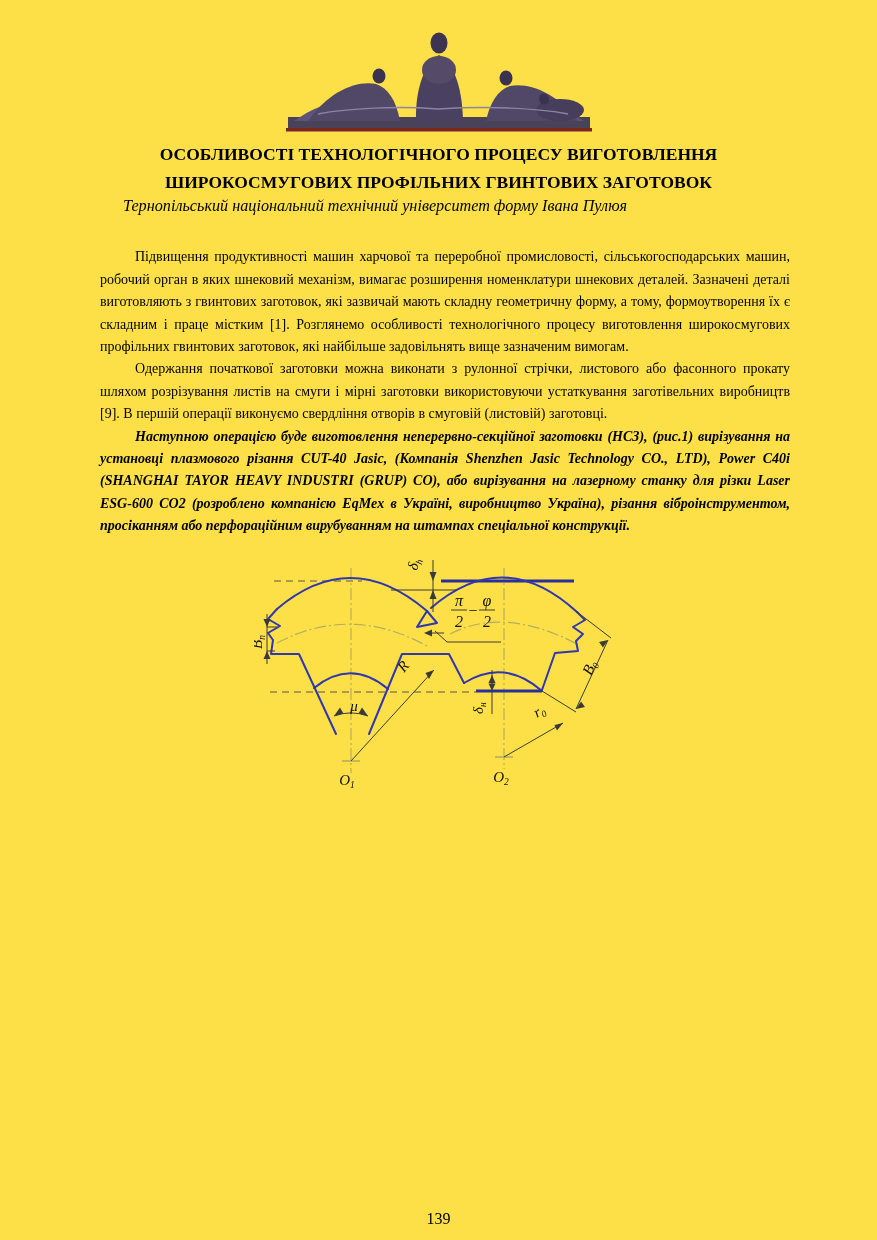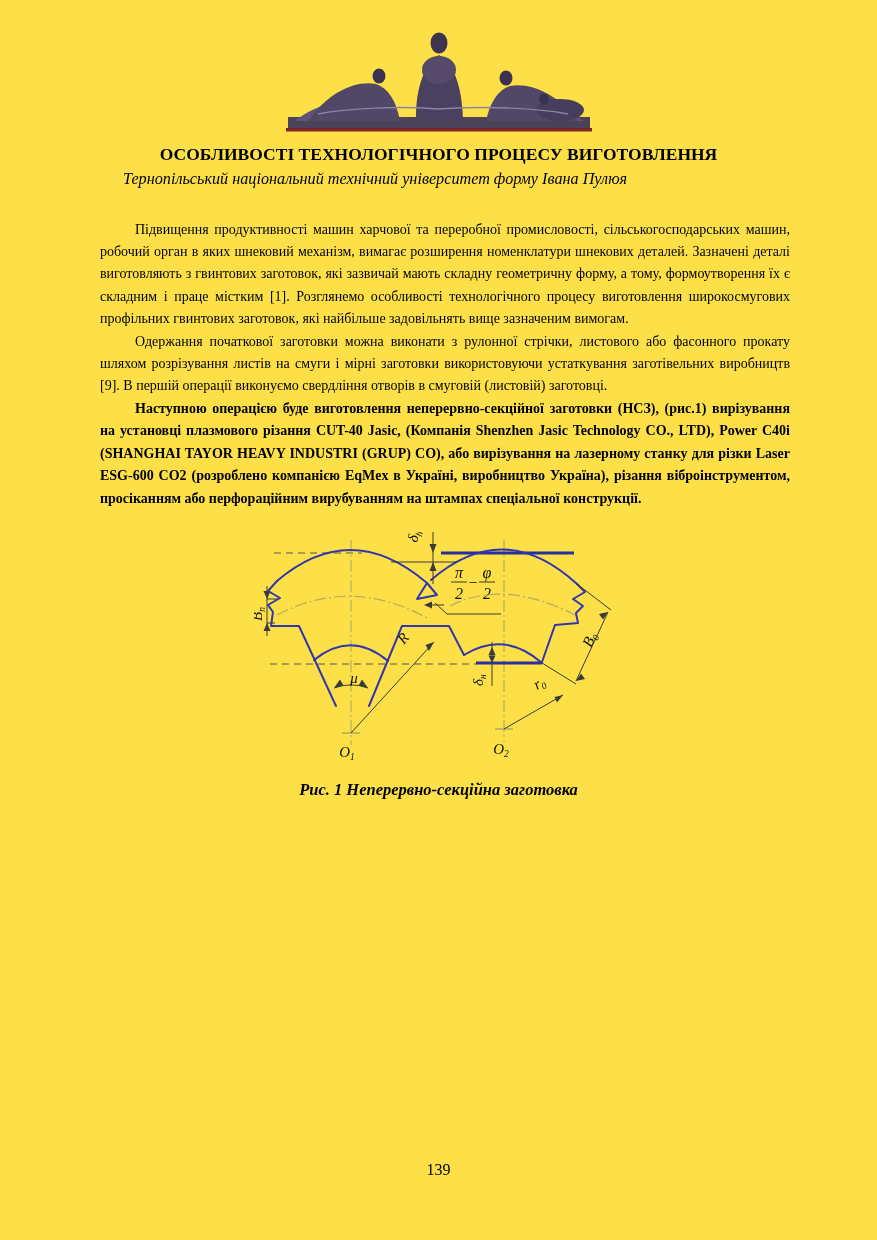--- a/index.html
+++ b/index.html
@@ -18,28 +18,28 @@
   }
   .authors .bi { font-style:italic; }
   .affil {
     margin:1px 87px 0 123px; font-size:16.2px; font-style:italic; color:#000;
   }
   .body-text { margin:30px 87px 0 100px; }
   .body-text p {
     margin:0; font-size:14px; line-height:22.4px;
     text-align:justify; text-indent:35px; color:#000;
   }
-  .body-text p.bold { font-weight:bold; }
+  .body-text p.bold { font-weight:bold;font-style:italic; }
   figure.fig { margin:4px 0 0 0; text-align:center; }
   .caption {
     margin-top:4px; text-align:center; font-weight:bold; font-style:italic;
     font-size:16.5px; color:#000;
   }
   .pageno {
-    position:absolute; left:0; right:0; top:1161px; text-align:center;
+    position:absolute; left:0; right:0; top:1210px; text-align:center;
     font-size:16px; color:#000;
   }
   
   .blue  { stroke:#3137ae; stroke-width:2; fill:none; stroke-linejoin:round; stroke-linecap:round; }
   .blue-thick { stroke:#2b2f9e; stroke-width:2.8; fill:none; }
   .olive { stroke:#b5ad62; stroke-width:1.2; fill:none; }
   .olive-solid { stroke:#b5ad62; stroke-width:1.6; fill:none; }
   .dash  { stroke:#555; stroke-width:1; fill:none; stroke-dasharray:7 5; }
   .dim   { stroke:#3a3a3a; stroke-width:1; fill:none; }
   .arr   { fill:#3a3a3a; stroke:none; }
@@ -67,20 +67,21 @@
     <path d="M306,107 C282,92 262,88 244,92 L236,107 Z" fill="#5d5478"></path>
     <path d="M300,107 C280,80 252,68 232,72 C220,76 212,88 208,107 Z" fill="#514868"></path>
     <ellipse cx="228" cy="64" rx="6.5" ry="7.5" fill="#3a3250"></ellipse>
     <ellipse cx="282" cy="96" rx="24" ry="11" fill="#463e5a"></ellipse>
     <ellipse cx="266" cy="85" rx="5" ry="5.5" fill="#3a3250"></ellipse>
     <path d="M40,100 C70,94 120,92 160,95 C210,92 260,94 290,100" stroke="#8d82a8" stroke-width="1.5" fill="none"></path>
   </svg>
 
   <h1 class="title">
     <span>ОСОБЛИВОСТІ ТЕХНОЛОГІЧНОГО ПРОЦЕСУ ВИГОТОВЛЕННЯ</span><br>
+    <span>ШИРОКОСМУГОВИХ ПРОФІЛЬНИХ ГВИНТОВИХ ЗАГОТОВОК</span>
   </h1>
 
   <p class="affil">Тернопільський національний технічний університет форму Івана Пулюя</p>
 
   <div class="body-text">
     <p>Підвищення продуктивності машин харчової та переробної промисловості, сільськогосподарських машин, робочий орган в яких шнековий механізм, вимагає розширення номенклатури шнекових деталей. Зазначені деталі виготовляють з гвинтових заготовок, які зазвичай мають складну геометричну форму, а тому, формоутворення їх є складним і праце містким [1]. Розглянемо особливості технологічного процесу виготовлення широкосмугових профільних гвинтових заготовок, які найбільше задовільнять вище зазначеним вимогам.</p>
     <p>Одержання початкової заготовки можна виконати з рулонної стрічки, листового або фасонного прокату шляхом розрізування листів на смуги і мірні заготовки використовуючи устаткування заготівельних виробництв [9]. В першій операції виконуємо свердління отворів в смуговій (листовій) заготовці.</p>
     <p class="bold">Наступною операцією буде виготовлення неперервно-секційної заготовки (НСЗ), (рис.1) вирізування на установці плазмового різання CUT-40 Jasic, (Компанія Shenzhen Jasic Technology CO., LTD), Power C40i (SHANGHAI TAYOR HEAVY INDUSTRI (GRUP) CO), або вирізування на лазерному станку для різки Laser ESG-600 CO2 (розроблено компанією EqMex в Україні, виробництво Україна), різання віброінструментом, просіканням або перфораційним вирубуванням на штампах спеціальної конструкції.</p>
   </div>
 
@@ -150,17 +151,16 @@
       <text class="lbl" transform="translate(283,176) rotate(-30)"><tspan>r</tspan><tspan class="sub" dy="3">0</tspan></text>
 
       <path class="dim" d="M323,70 L357,96 M288,149 L322,170 M354,98 L322,167"></path>
       <polygon class="arr" points="354,98 345,100 349,105.5"></polygon>
       <polygon class="arr" points="322,167 331,165 327,159.5"></polygon>
       <text class="lbl" transform="translate(337,134) rotate(-65)"><tspan>B</tspan><tspan class="sub" dy="3">0</tspan></text>
 
       <text class="lbl" x="93" y="243" text-anchor="middle"><tspan>O</tspan><tspan class="sub" dy="3">1</tspan></text>
       <text class="lbl" x="247" y="240" text-anchor="middle"><tspan>O</tspan><tspan class="sub" dy="3">2</tspan></text>
     </svg>
-    <figcaption class="caption">Рис. 1 Неперервно-секційна заготовка</figcaption>
   </figure>
 
   <div class="pageno">139</div>
 </div>
 
 </body></html>

